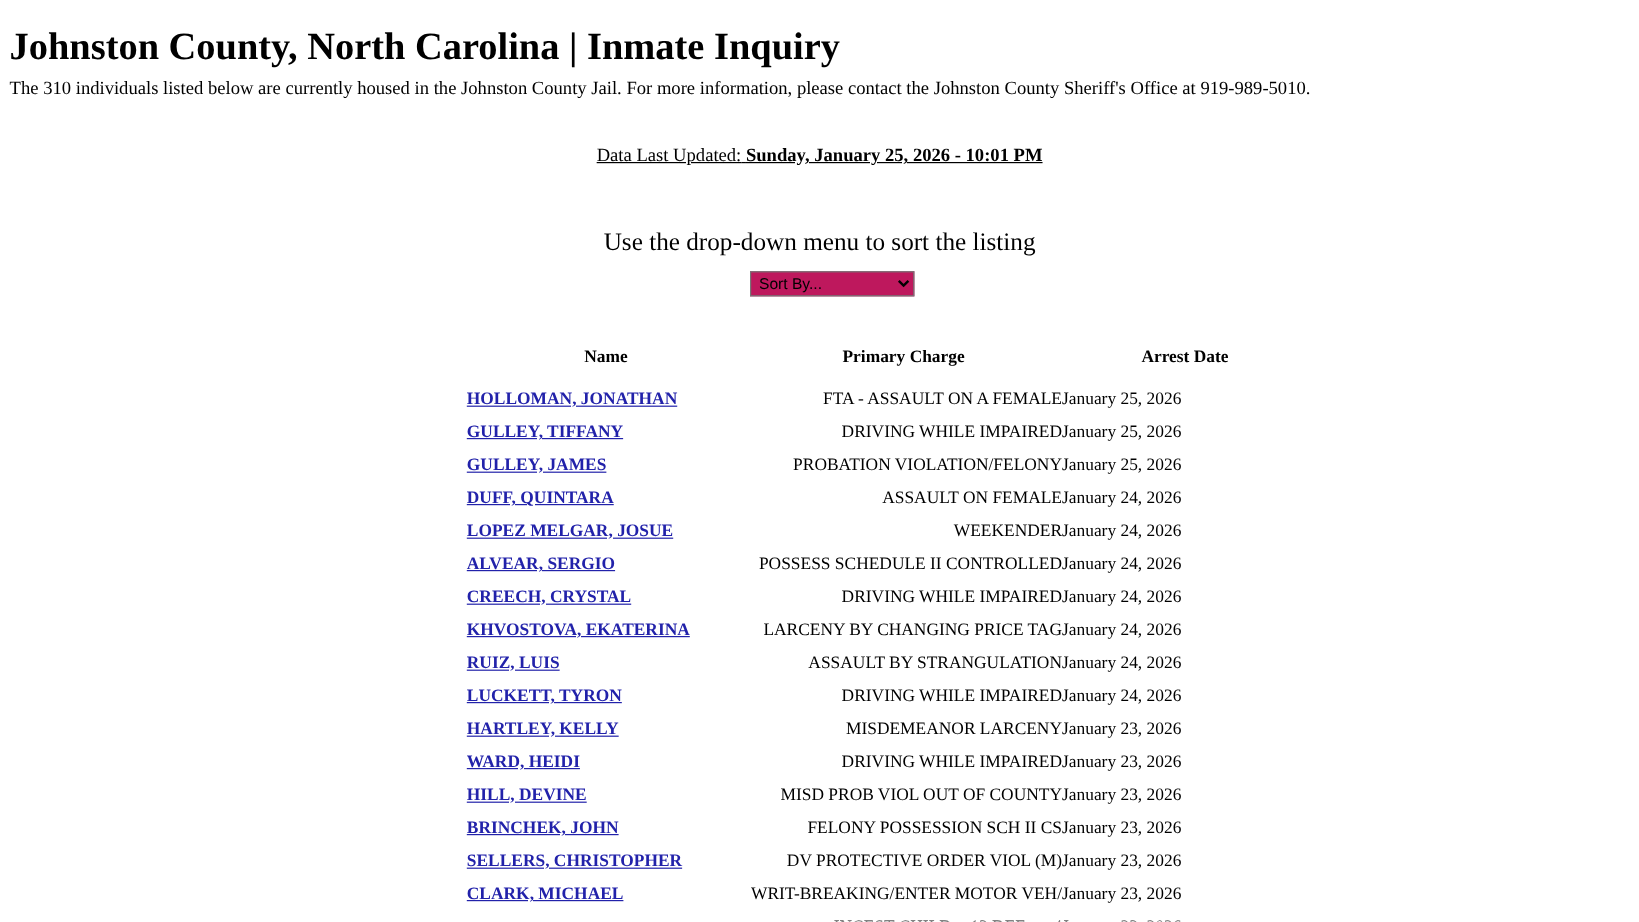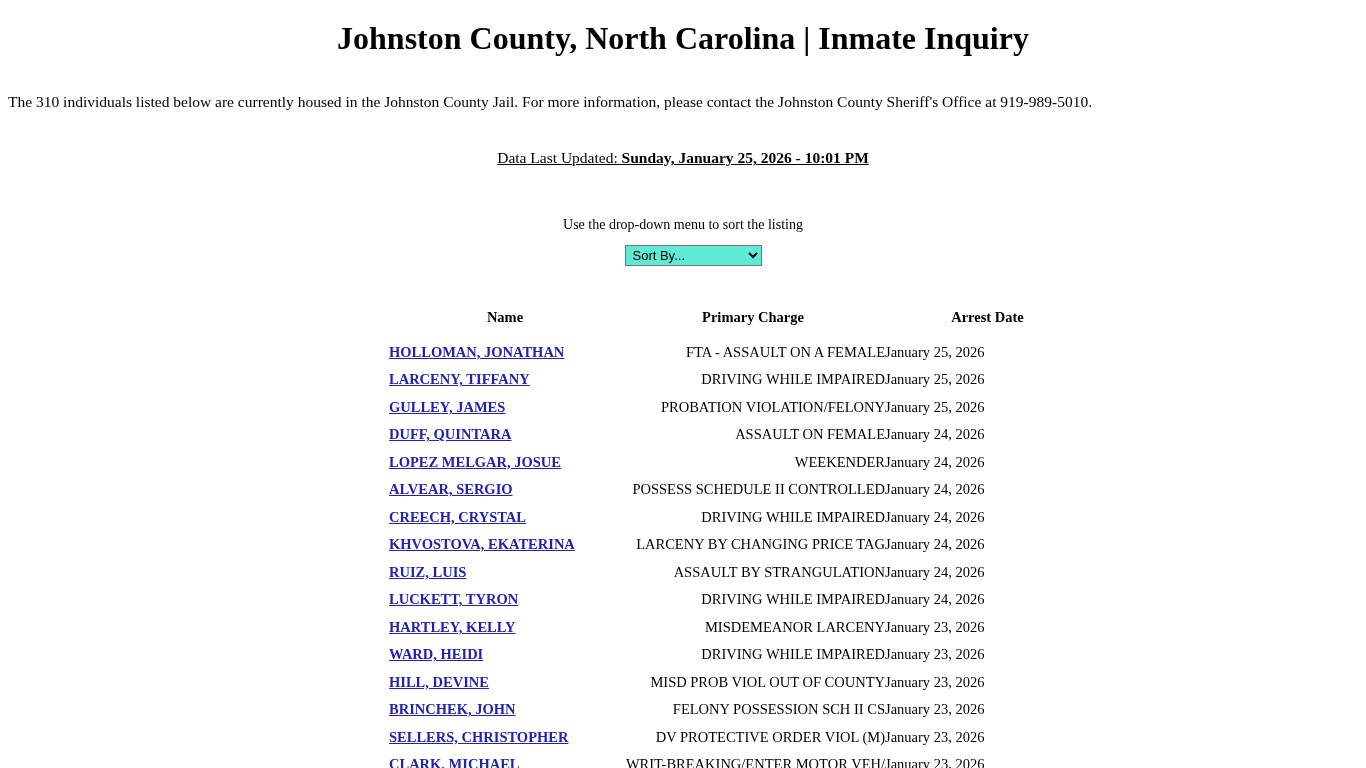--- a/index.html
+++ b/index.html
@@ -17,56 +17,55 @@
     color: #000000;
   }
   .page {
     padding: 8px;
     box-sizing: border-box;
   }
   h1.page-title {
     font-family: "Liberation Serif", "DejaVu Serif", serif;
     font-size: 32px;
     font-weight: bold;
-    margin: 13px 0 36px 0;
+    margin: 13px 0 8px 0;
     line-height: 1.1;
     letter-spacing: 0;
-    text-align: center;
   }
   p.intro {
     font-size: 15.5px;
     margin: 0 0 0 0;
     line-height: 1.3;
   }
   p.updated {
     text-align: center;
     font-size: 15.5px;
     margin: 37px 0 0 0;
     text-decoration: underline;
   }
   p.updated .stamp {
     font-weight: bold;
   }
   p.sort-instruction {
     text-align: center;
-    font-size: 14px;
+    font-size: 21px;
     margin: 50px 0 0 0;
   }
   .select-wrap {
     text-align: center;
     margin-top: 12px;
   }
   select.sort-select {
     font-family: "Liberation Sans", "DejaVu Sans", sans-serif;
     font-size: 13px;
     width: 137px;
     height: 21px;
     padding: 1px 2px 1px 3px;
     border: 1px solid #767676;
-    background-color: #5eead4;
+    background-color: #be185d;
     color: #000000;
     border-radius: 0;
     box-sizing: border-box;
     margin-left: 20px;
   }
   table.inmate-table {
     border-collapse: collapse;
     margin: 43px 0 0 0;
     width: 1366px;
     table-layout: fixed;
@@ -147,21 +146,21 @@
     <tbody id="inmate-rows">
         <tr>
           <td class="spacer-cell"></td>
           <td class="cell-name"><a href="#">HOLLOMAN, JONATHAN</a></td>
           <td class="cell-charge">FTA - ASSAULT ON A FEMALE</td>
           <td class="cell-date">January 25, 2026</td>
           <td class="spacer-cell"></td>
         </tr>
         <tr>
           <td class="spacer-cell"></td>
-          <td class="cell-name"><a href="#">LARCENY, TIFFANY</a></td>
+          <td class="cell-name"><a href="#">GULLEY, TIFFANY</a></td>
           <td class="cell-charge">DRIVING WHILE IMPAIRED</td>
           <td class="cell-date">January 25, 2026</td>
           <td class="spacer-cell"></td>
         </tr>
         <tr>
           <td class="spacer-cell"></td>
           <td class="cell-name"><a href="#">GULLEY, JAMES</a></td>
           <td class="cell-charge">PROBATION VIOLATION/FELONY</td>
           <td class="cell-date">January 25, 2026</td>
           <td class="spacer-cell"></td>

